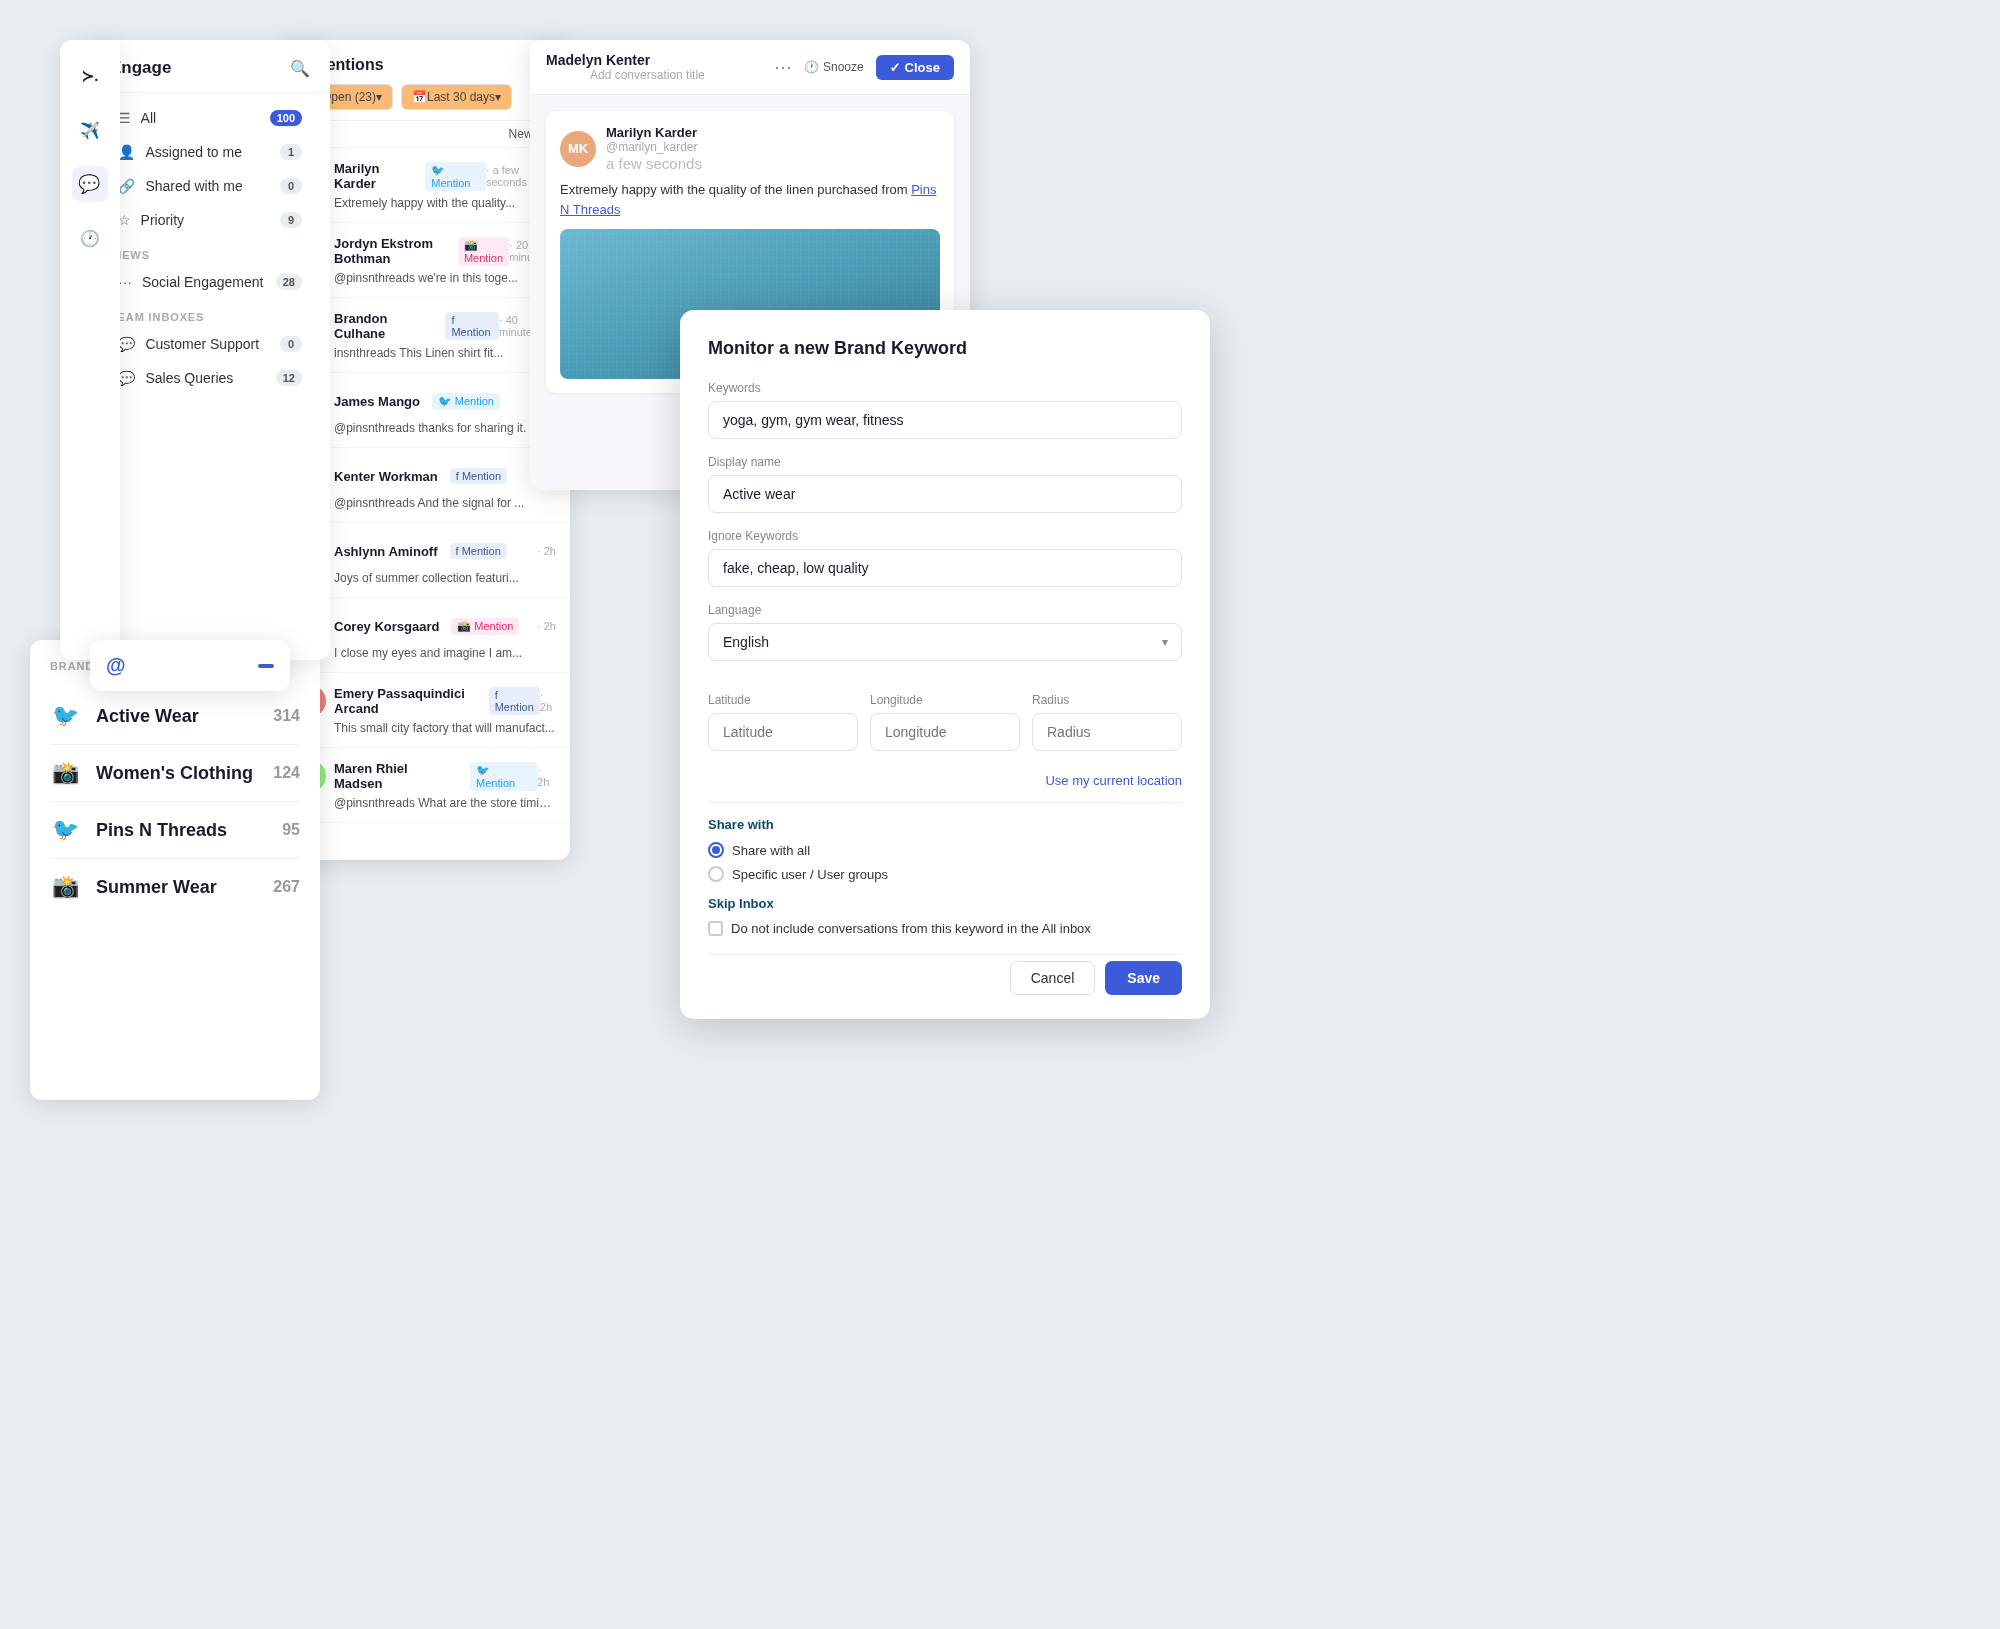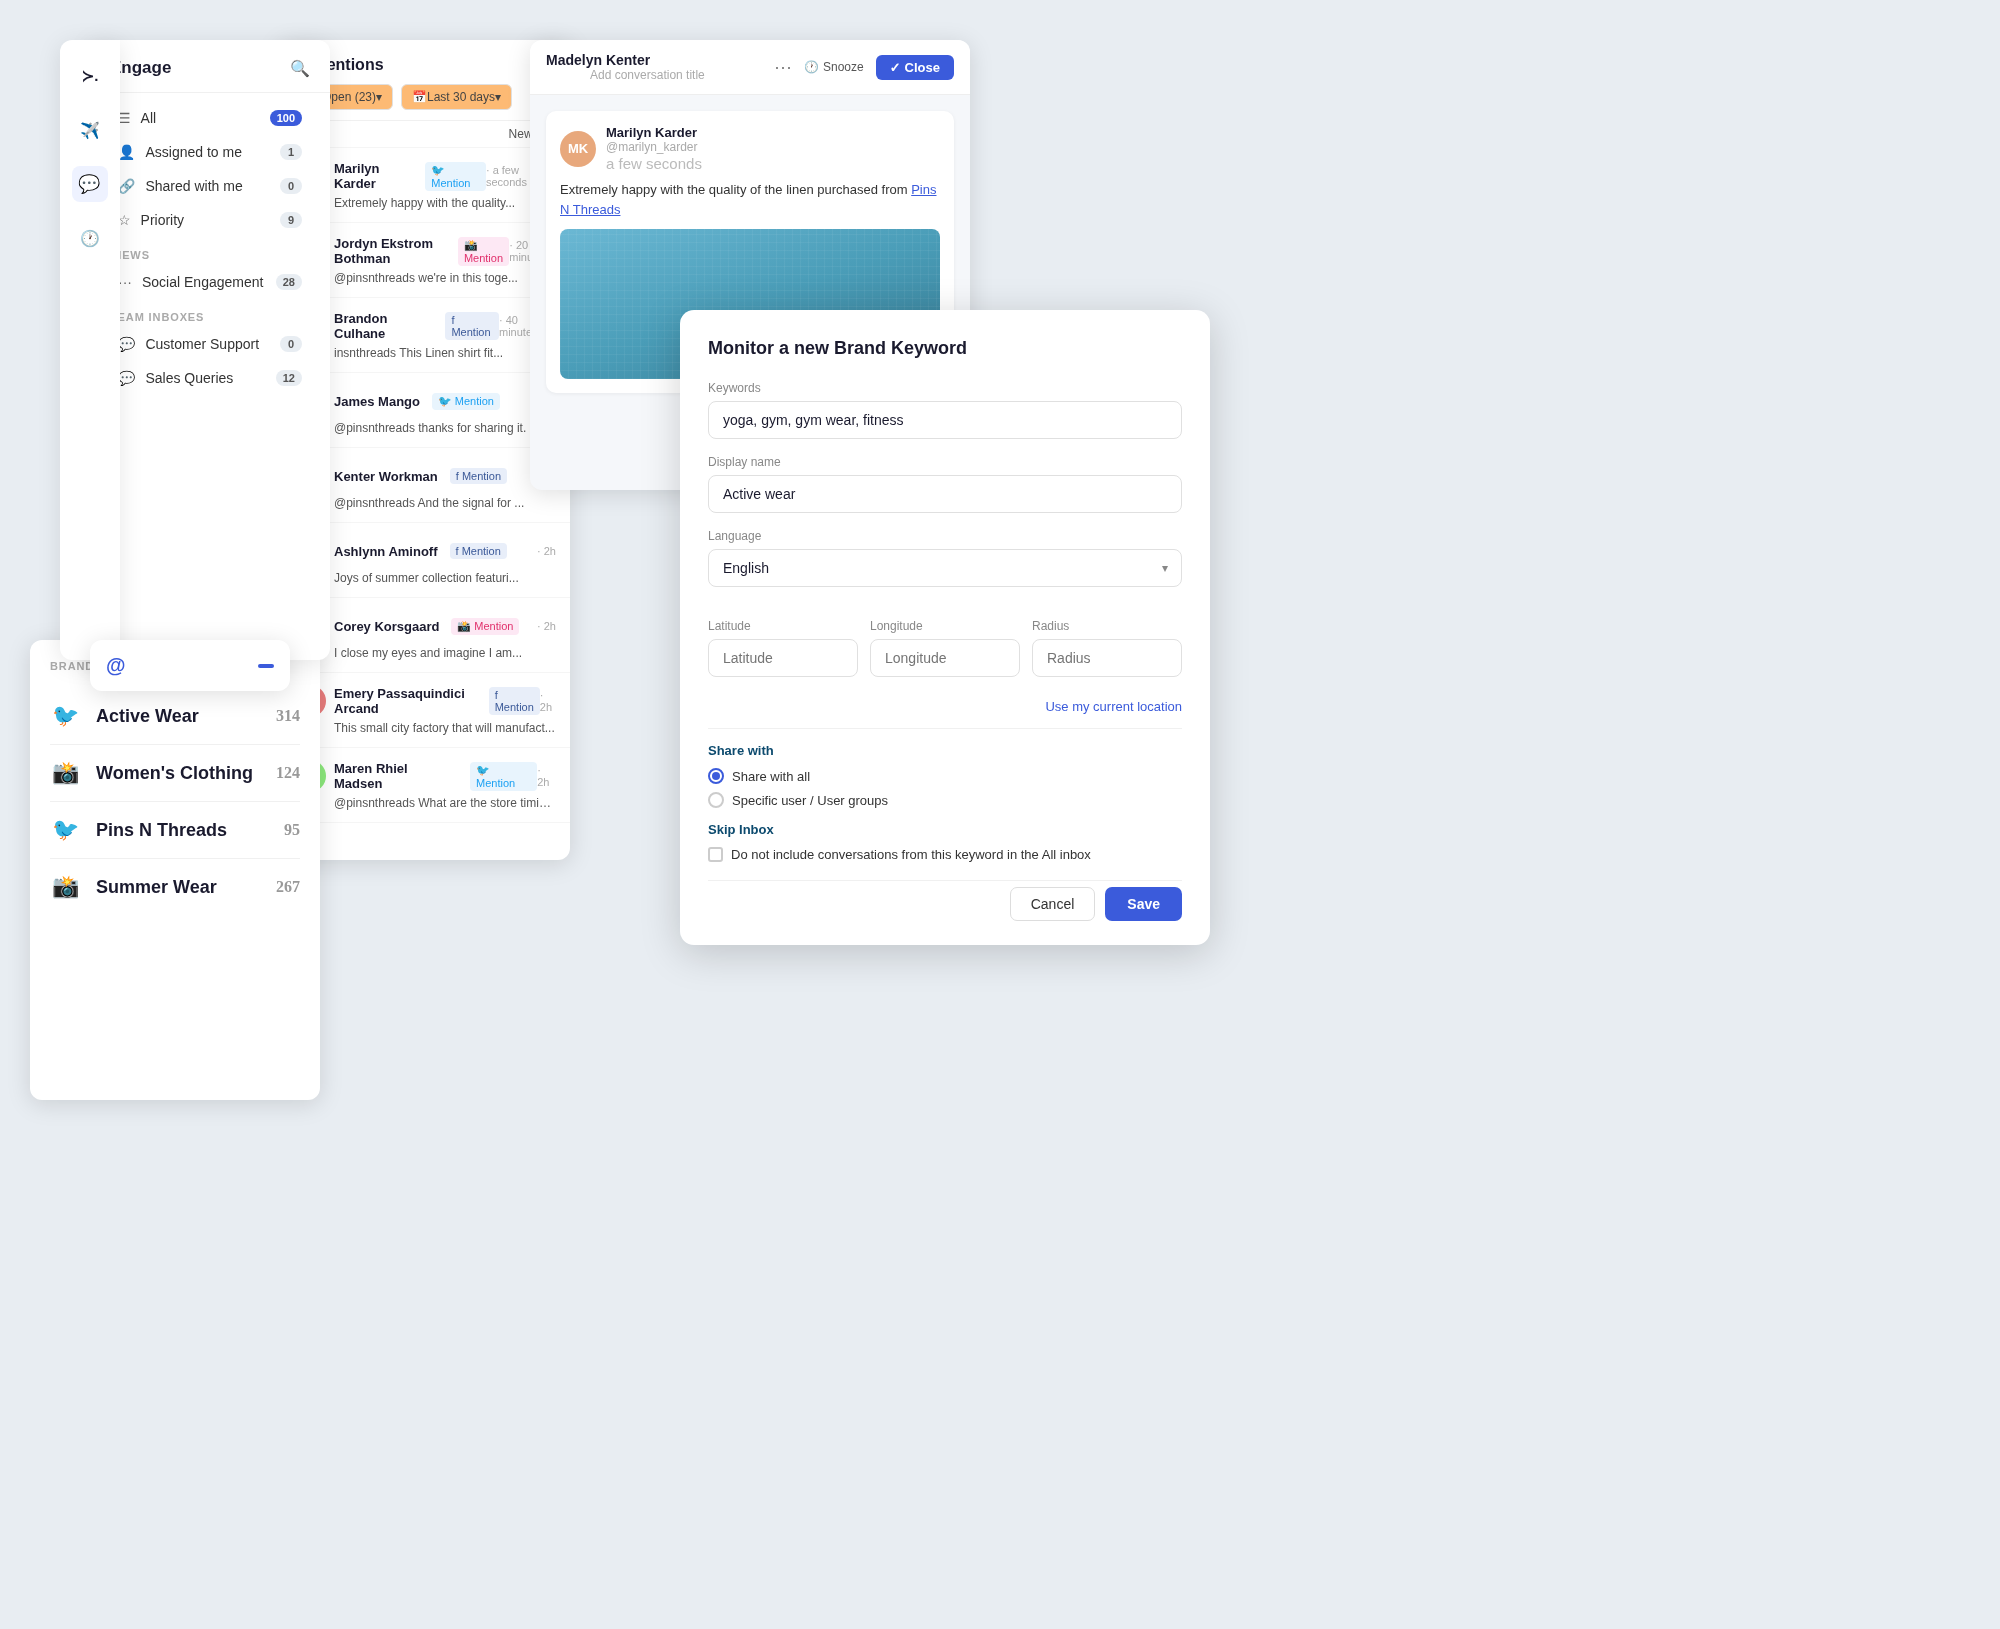--- a/index.html
+++ b/index.html
@@ -376,21 +376,20 @@
     .brand-platform-icon.instagram { color: #e1306c; }
     .brand-keyword-name {
       font-size: 18px;
       font-weight: 600;
       color: #1a1a2e;
     }
     .brand-keyword-count {
       font-size: 16px;
       font-weight: 600;
       color: #999;
-      font-family: Liberation Serif, serif;
     }
 
     
     .panel-modal {
       position: absolute;
       top: 310px;
       left: 680px;
       width: 530px;
       background: #fff;
       border-radius: 14px;
@@ -903,20 +902,24 @@
   <div class="modal-field">
     <label class="modal-label">Keywords</label>
     <input class="modal-input" type="text" value="yoga, gym, gym wear, fitness" style="">
   </div>
 
   <div class="modal-field">
     <label class="modal-label">Display name</label>
     <input class="modal-input" type="text" value="Active wear" style="">
   </div>
 
+  <div class="modal-field">
+    <label class="modal-label">Ignore Keywords</label>
+    <input class="modal-input" type="text" value="fake, cheap, low quality" style="">
+  </div>
 
   <div class="modal-field">
     <label class="modal-label">Language</label>
     <div class="modal-select-wrapper">
       <select class="modal-select">
         <option>English</option>
       </select>
       <span class="modal-select-arrow">▾</span>
     </div>
   </div>

